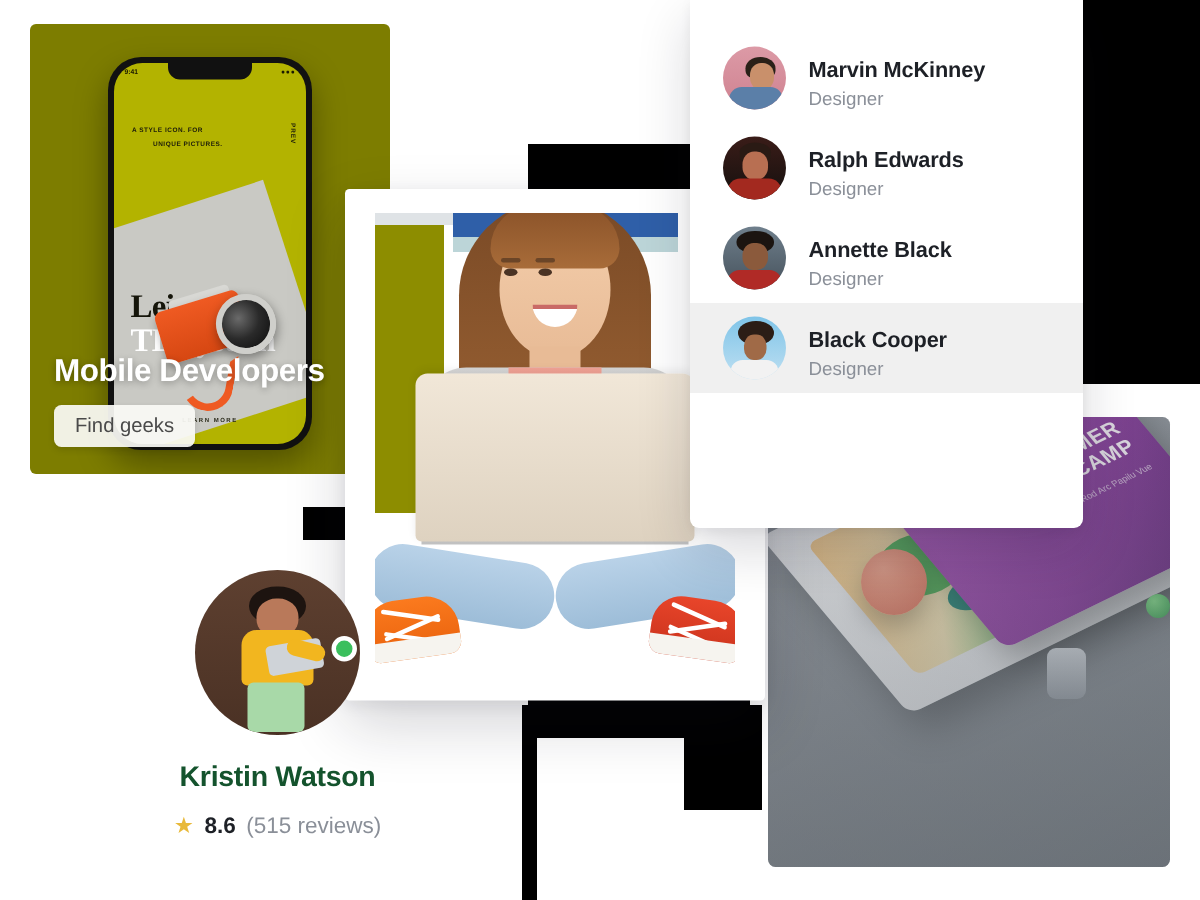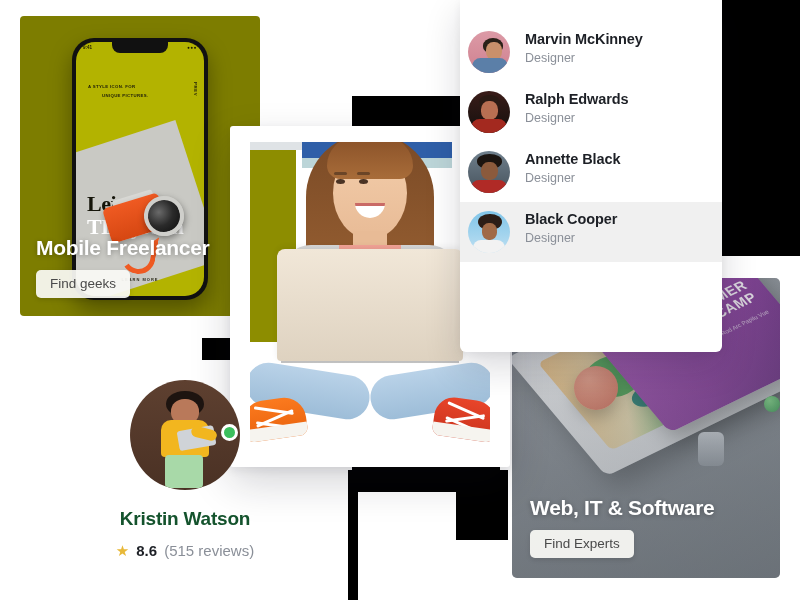--- a/index.html
+++ b/index.html
@@ -244,21 +244,21 @@
 
   
   #panel-freelancers {
     position:absolute; left:460px; top:0; width:262px; height:352px;
     background:#fff; border-radius:0 0 6px 6px;
     box-shadow:0 14px 36px rgba(20,20,40,.16), 0 2px 8px rgba(20,20,40,.06);
     padding:22px 0 0 0; z-index:6;
   }
   .panel-head { padding:0 22px 6px; font-size:16.5px; font-weight:700; color:#1d2026; letter-spacing:-.2px; }
   .panel-head .accent { color:#4ec07f; font-weight:700; }
-  .fl-row { display:flex; align-items:flex-start; gap:15px; padding:9px 8px; }
+  .fl-row { display:flex; align-items:flex-end; gap:15px; padding:9px 22px; }
   .fl-row.active { background:#f0f0f0; }
   .fl-av { width:42px; height:42px; border-radius:50%; flex:none; overflow:hidden; position:relative; }
   .fl-name { font-size:14.5px; font-weight:600; color:#1d2026; letter-spacing:-.1px; }
   .fl-role { font-size:12.5px; color:#8a8f98; margin-top:4px; }
 
   
   .av-a { background:linear-gradient(#dc9aa6,#cf8190); }
   .av-a .h { position:absolute; left:36%; top:16%; width:48%; height:36%; border-radius:50% 50% 40% 40%; background:#2a2018; }
   .av-a .f { position:absolute; left:42%; top:26%; width:38%; height:42%; border-radius:46%; background:#c9906b; }
   .av-a .b { position:absolute; left:10%; top:64%; width:86%; height:40%; border-radius:14px; background:#5b7fa8; }
@@ -340,21 +340,21 @@
         <div class="cam cam-top"></div>
         <div class="cam cam-body"></div>
         <div class="cam cam-lens"></div>
         <div class="cam cam-strap"></div>
 
         <div class="phone-learn">LEARN MORE</div>
       </div>
     </div>
   </div>
   <div id="cap-mobile">
-    <div class="cap-title">Mobile Freelancer</div>
+    <div class="cap-title">Mobile Developers</div>
     <div class="cap-btn">Find geeks</div>
   </div>
 
   <div id="card-web">
     <div class="iso-wrap">
       <div class="iso">
         <div class="iso-map">
           <div class="iso-blob b1"></div>
           <div class="iso-blob b2"></div>
           <div class="iso-blob b3"></div>
@@ -366,24 +366,20 @@
           <div>SUMMER</div>
           <div>CAMP</div>
         </div>
         <div class="pc-sub">Rod Arc Papilu Vue</div>
       </div>
       <div class="sphere"></div>
       <div class="dot-g"></div>
       <div class="cyl"></div>
     </div>
     <div class="web-scrim"></div>
-  </div>
-  <div id="cap-web">
-    <div class="cap-title">Web, IT &amp; Software</div>
-    <div class="cap-btn">Find Experts</div>
   </div>
 
   <div id="card-photo">
     <div class="photo-inner">
       <div class="bg-strip bgs1"></div>
       <div class="bg-strip bgs2"></div>
       <div class="bg-blue"></div>
       <div class="bg-teal"></div>
 
       <div class="person">

